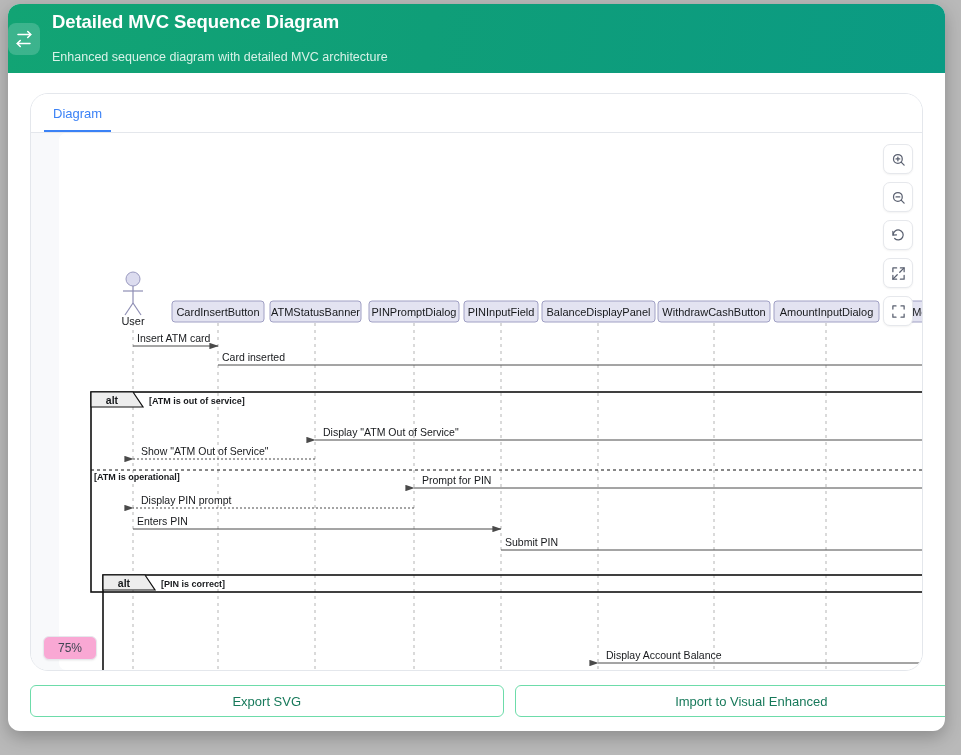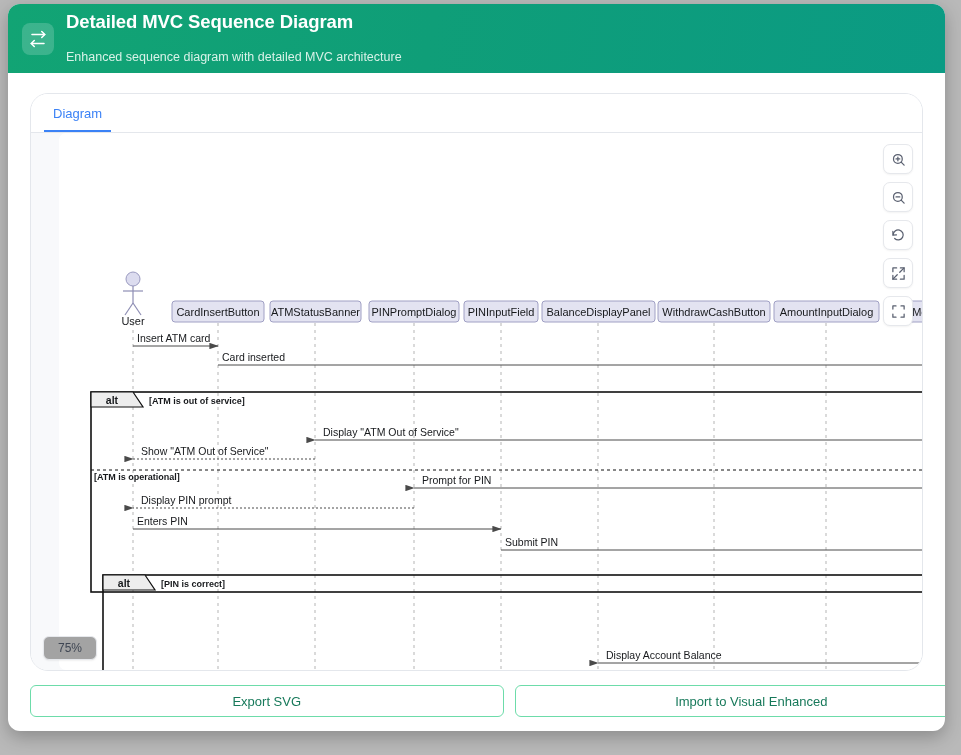--- a/index.html
+++ b/index.html
@@ -26,21 +26,20 @@
 
   
   .header {
     position: absolute;
     left: 0; top: 0;
     width: 937px;
     height: 69px;
     background: linear-gradient(100deg, #12a474 0%, #0f9e78 45%, #0b9b84 100%);
     display: flex;
     align-items: center;
-    padding-left: 14px;
     box-sizing: border-box;
   }
   .header-icon {
     width: 32px; height: 32px;
     border-radius: 8px;
     background: rgba(255,255,255,0.18);
     display: flex; align-items: center; justify-content: center;
     flex: none;
   }
   .header-icon svg { display: block; }
@@ -140,21 +139,21 @@
   }
   .zoom-btn svg { display:block; }
 
   
   .zoom-badge {
     position: absolute;
     left: 12px;
     bottom: 10px;
     min-width: 36px;
     padding: 4px 8px;
-    background: #a3a3a3;
+    background: #f9a8d4;
     border: 1px solid #e6e8ec;
     border-radius: 6px;
     font-size: 12px;
     color: #3f4653;
     text-align: center;
     box-shadow: 0 1px 2px rgba(0,0,0,0.06);
     z-index: 40;
   }
 
   

